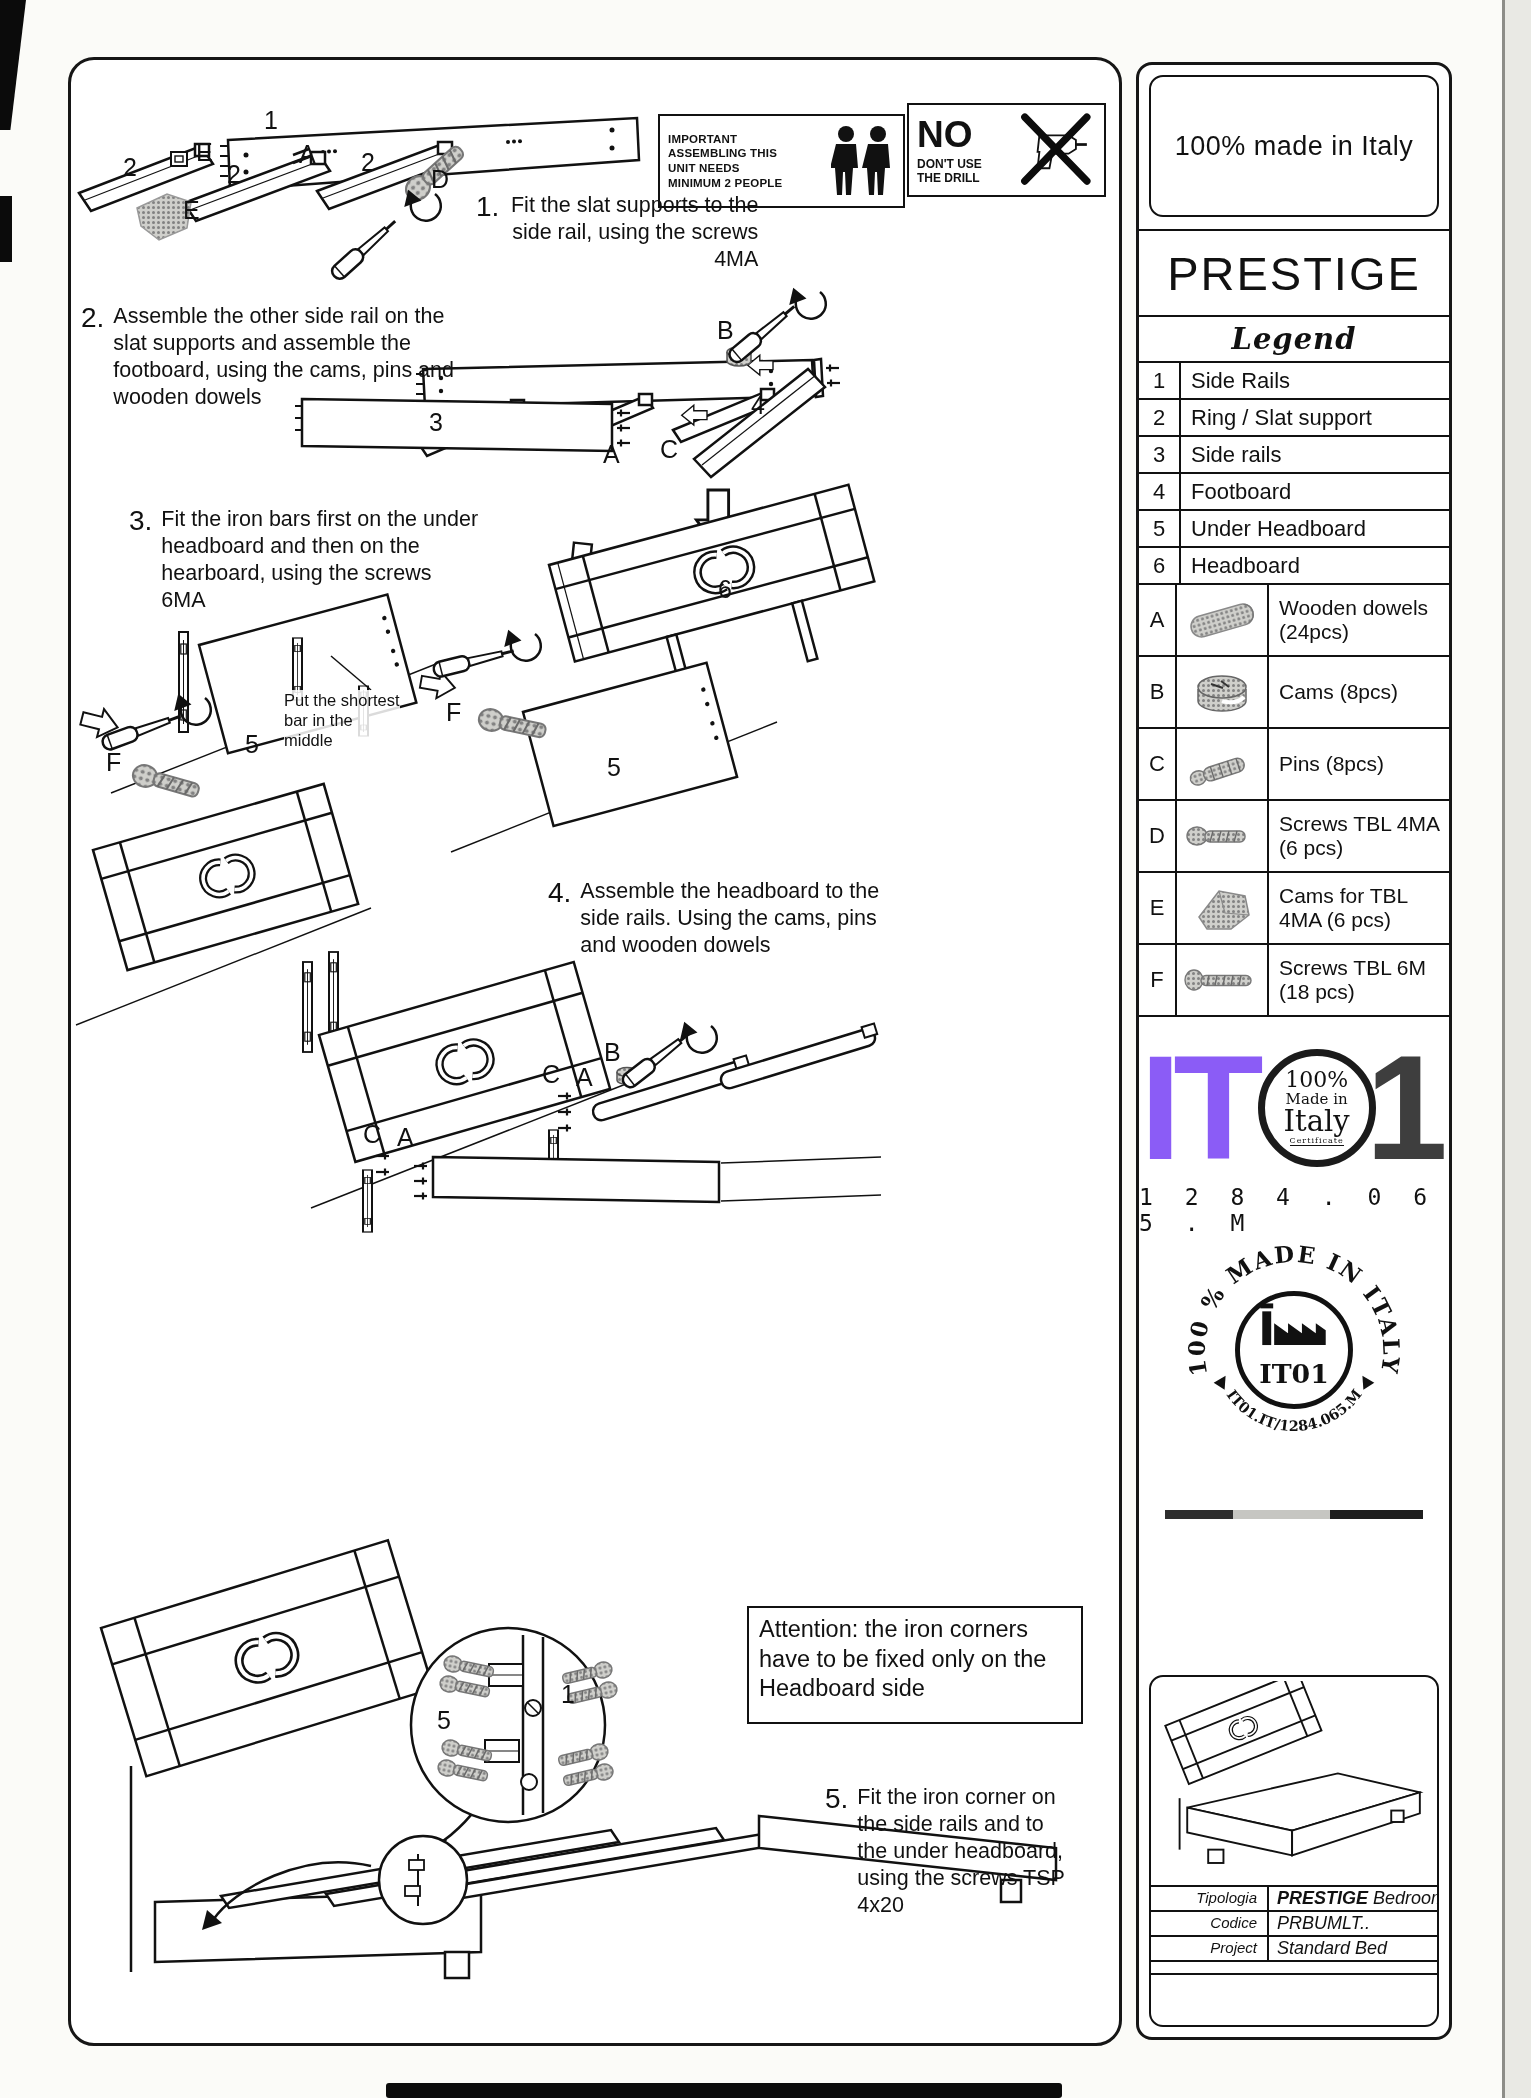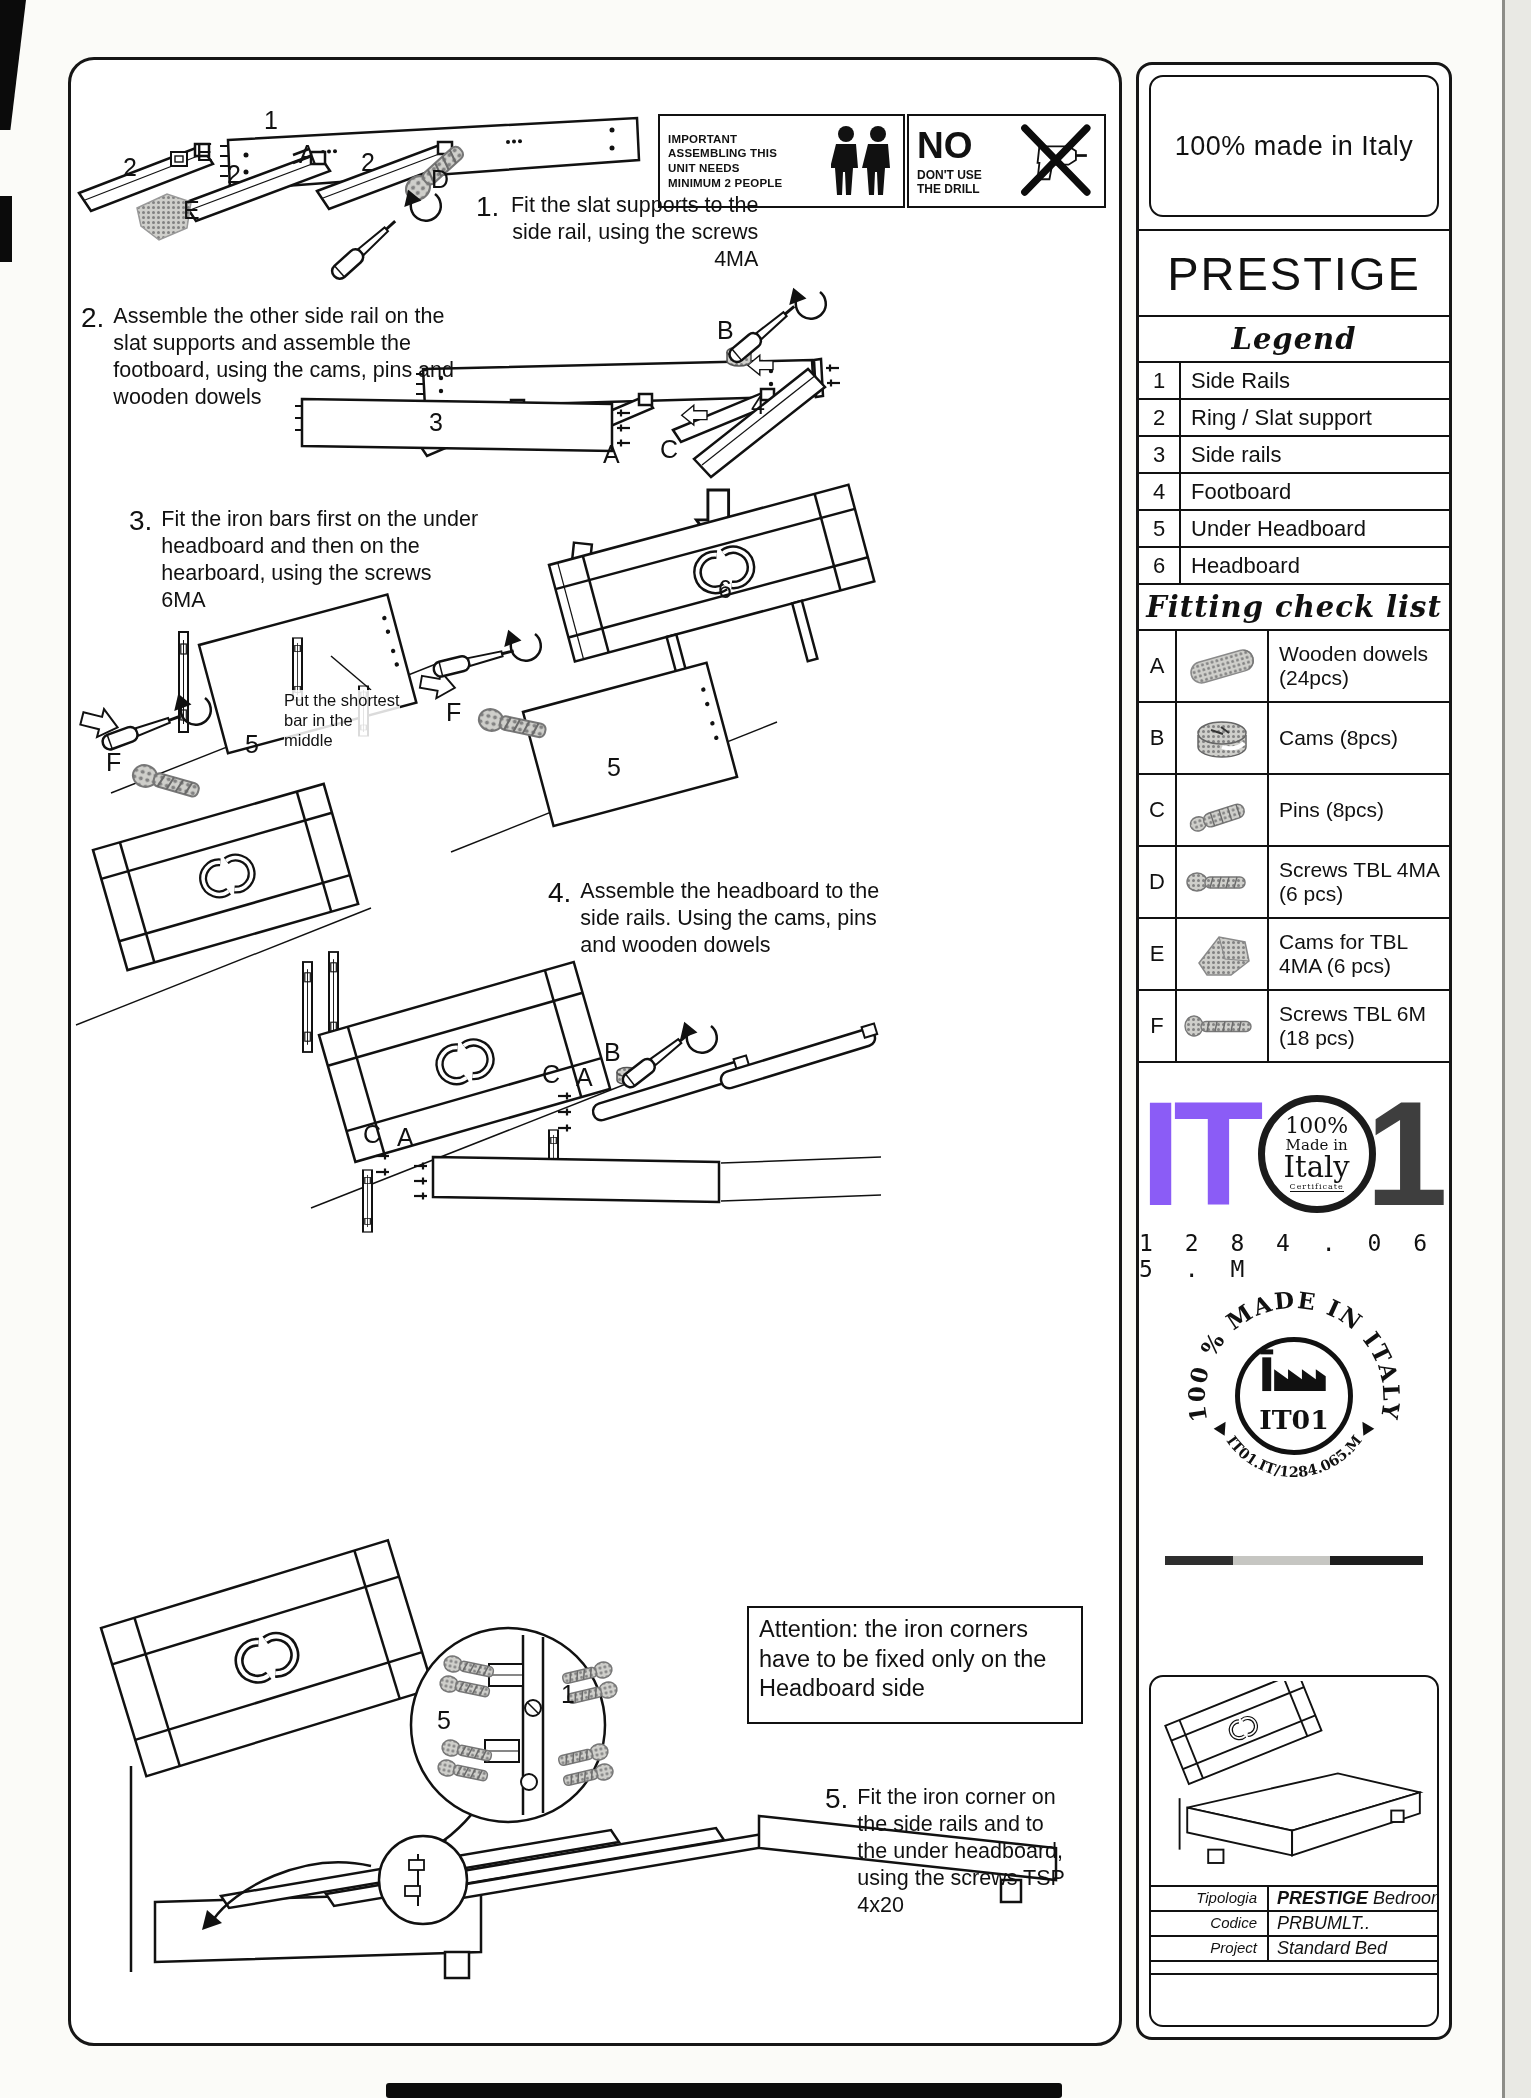--- a/index.html
+++ b/index.html
@@ -21,21 +21,21 @@
   .main-panel{
     position:absolute;left:68px;top:57px;width:1048px;height:1983px;
     border:3px solid #161616;border-radius:26px;background:#fff;
   }
   .diagram-svg{position:absolute;left:0;top:0;width:100%;height:100%;}
 
   .warn-box{position:absolute;border:2.5px solid #111;background:#fff;display:flex;align-items:center;gap:6px;padding:4px 8px;box-sizing:border-box;}
   .warn1{left:587px;top:54px;width:247px;height:94px;}
   .warn1 .warn-text{font-size:11.5px;font-weight:bold;line-height:1.28;letter-spacing:.2px;flex:1;}
   .warn1 svg{width:64px;height:74px;flex:0 0 auto;}
-  .warn2{left:836px;top:54px;width:199px;height:94px;justify-content:space-between;}
+  .warn2{left:836px;top:43px;width:199px;height:94px;justify-content:space-between;}
   .warn2 .no-big{font-size:37px;font-weight:900;line-height:1;}
   .warn2 .no-sub{font-size:12px;font-weight:bold;margin-top:4px;}
   .warn2 svg{width:84px;height:80px;flex:0 0 auto;}
 
   .step{position:absolute;display:flex;gap:9px;align-items:flex-start;}
   .step-num{font-size:28px;line-height:1.05;}
   .step-text{font-size:21.5px;line-height:1.26;}
   .s1{left:405px;top:132px;} .s1 .step-text{width:250px;text-align:right;}
   .s2{left:10px;top:243px;}  .s2 .step-text{width:364px;}
   .s3{left:58px;top:446px;}  .s3 .step-text{width:320px;}
@@ -475,21 +475,20 @@
     </div>
     <div class="legend-row">
       <div class="num">5</div>
       <div class="lab">Under Headboard</div>
     </div>
     <div class="legend-row">
       <div class="num">6</div>
       <div class="lab">Headboard</div>
     </div>
 
-    <div class="sec-title">Fitting check list</div>
 
     <div class="fit-row">
       <div class="key">A</div>
       <div class="ico">
         <svg viewBox="0 0 82 58">
           <g transform="rotate(-16 41 29)">
             <rect x="9" y="19" width="64" height="21" rx="10.5" fill="url(#ht)" stroke="#8a8a8a" stroke-width="1.5"></rect>
             <path d="M66,20 a10,10 0 0 1 0,19" fill="none" stroke="#777" stroke-width="1.3"></path>
           </g>
         </svg>

